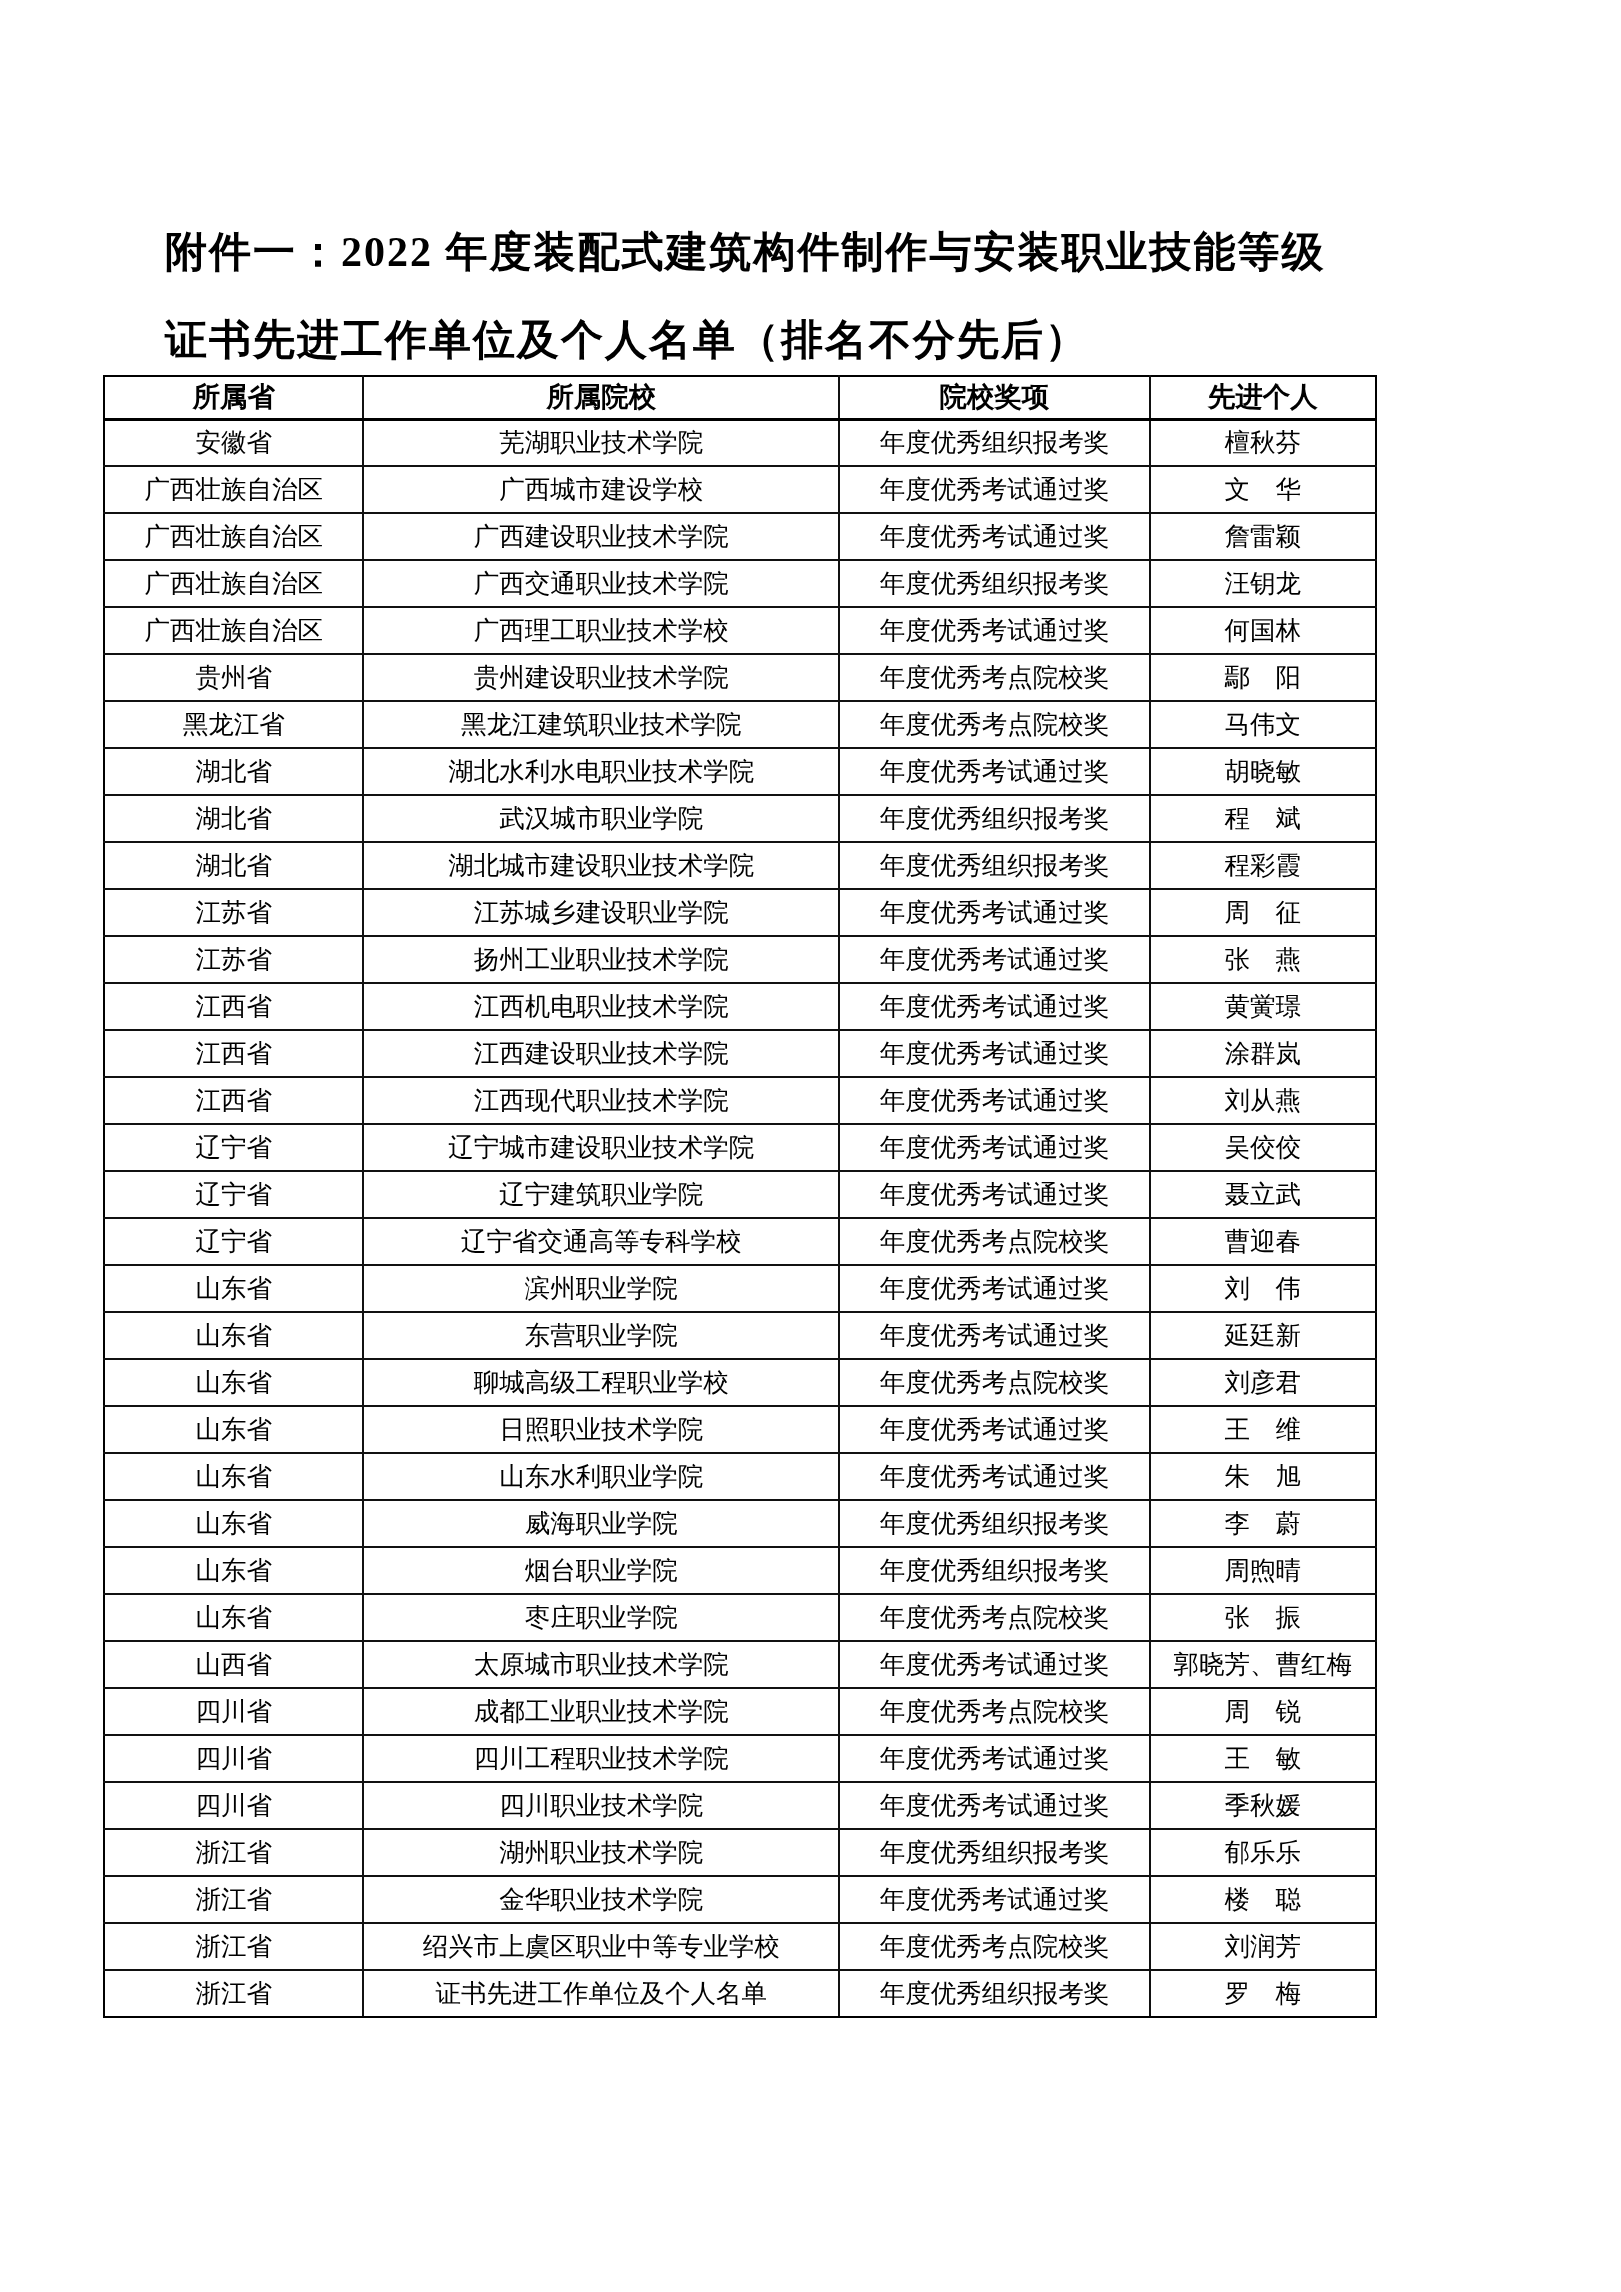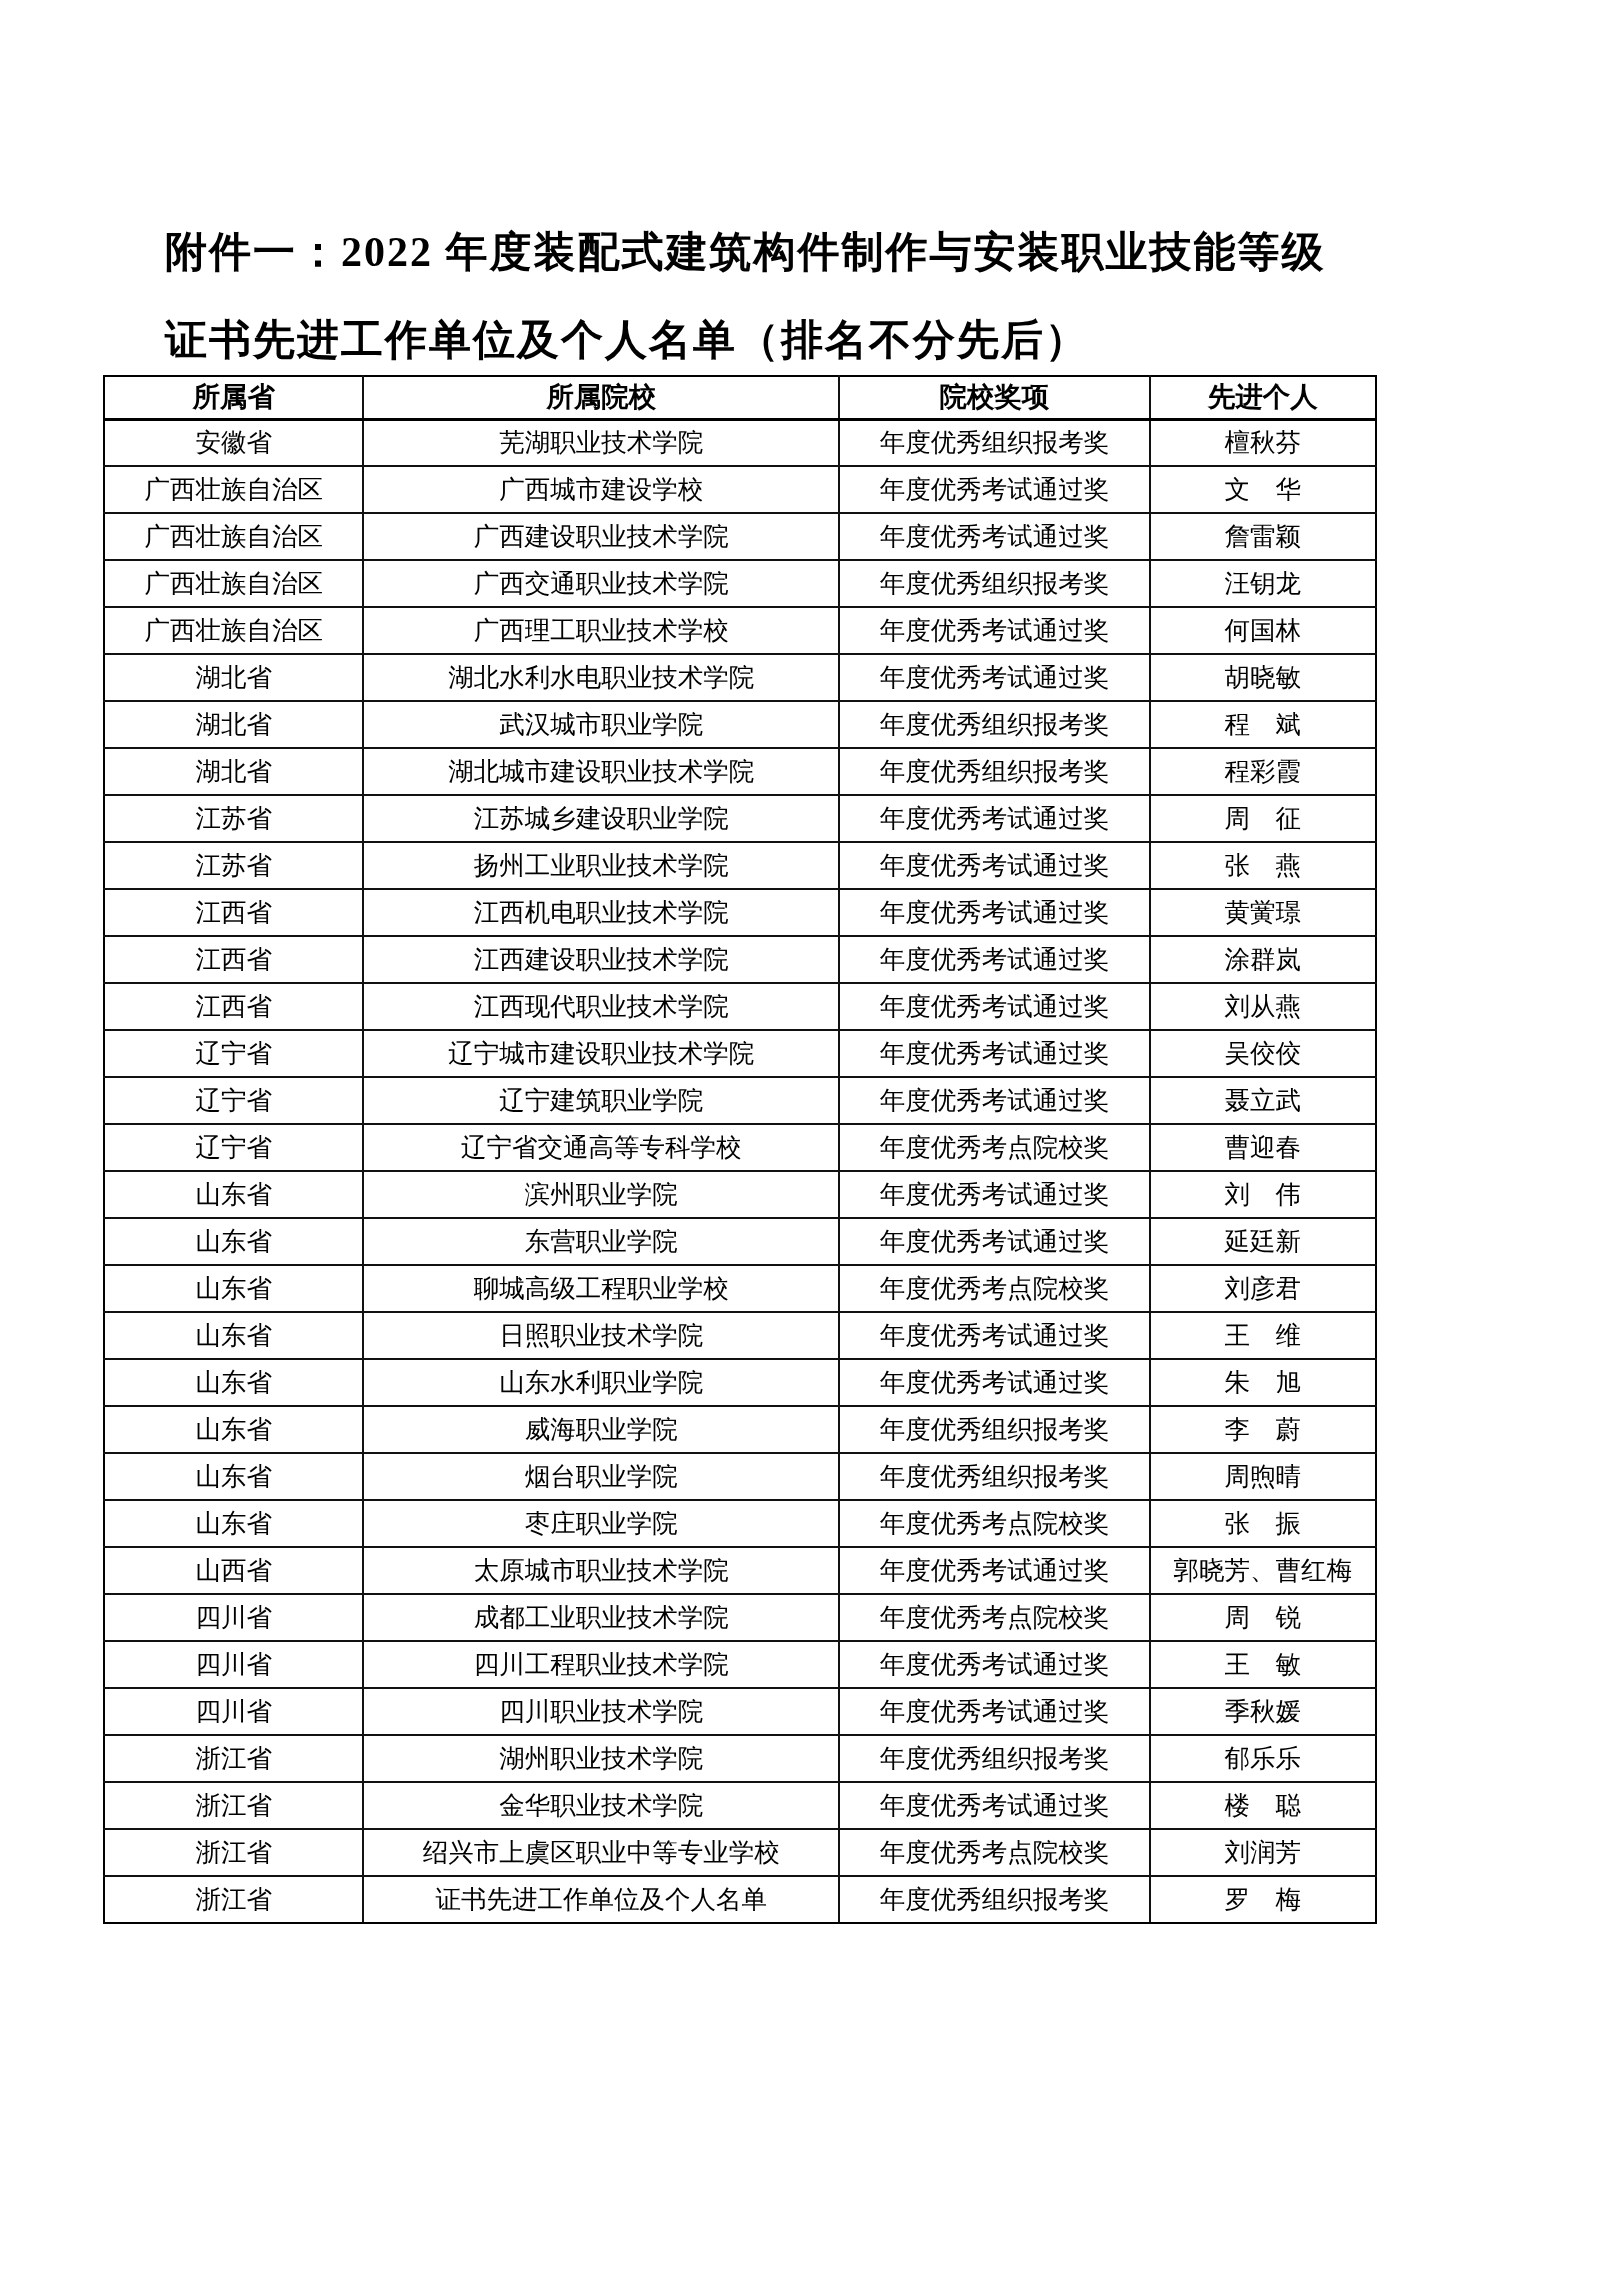--- a/index.html
+++ b/index.html
@@ -112,20 +112,32 @@
           <td>年度优秀组织报考奖</td>
           <td>汪钥龙</td>
         </tr>
         <tr>
           <td>广西壮族自治区</td>
           <td>广西理工职业技术学校</td>
           <td>年度优秀考试通过奖</td>
           <td>何国林</td>
         </tr>
         <tr>
+          <td>贵州省</td>
+          <td>贵州建设职业技术学院</td>
+          <td>年度优秀考点院校奖</td>
+          <td>鄢　阳</td>
+        </tr>
+        <tr>
+          <td>黑龙江省</td>
+          <td>黑龙江建筑职业技术学院</td>
+          <td>年度优秀考点院校奖</td>
+          <td>马伟文</td>
+        </tr>
+        <tr>
           <td>湖北省</td>
           <td>湖北水利水电职业技术学院</td>
           <td>年度优秀考试通过奖</td>
           <td>胡晓敏</td>
         </tr>
         <tr>
           <td>湖北省</td>
           <td>武汉城市职业学院</td>
           <td>年度优秀组织报考奖</td>
           <td>程　斌</td>

